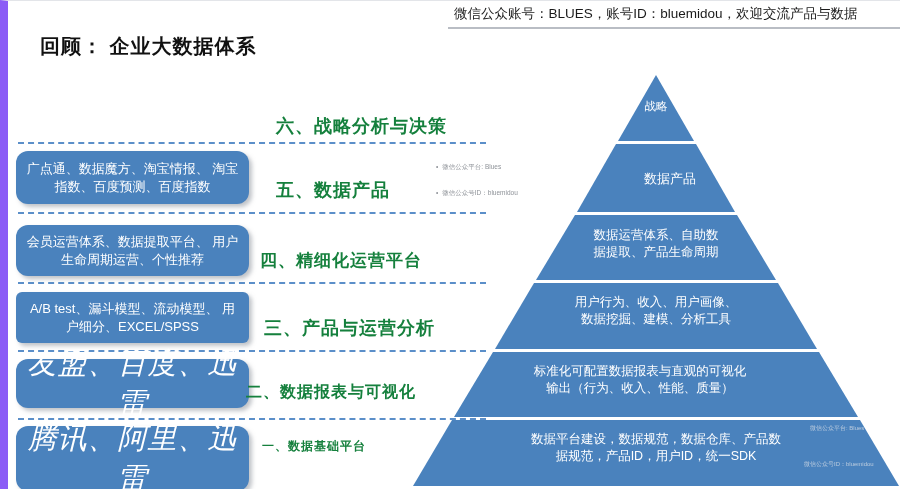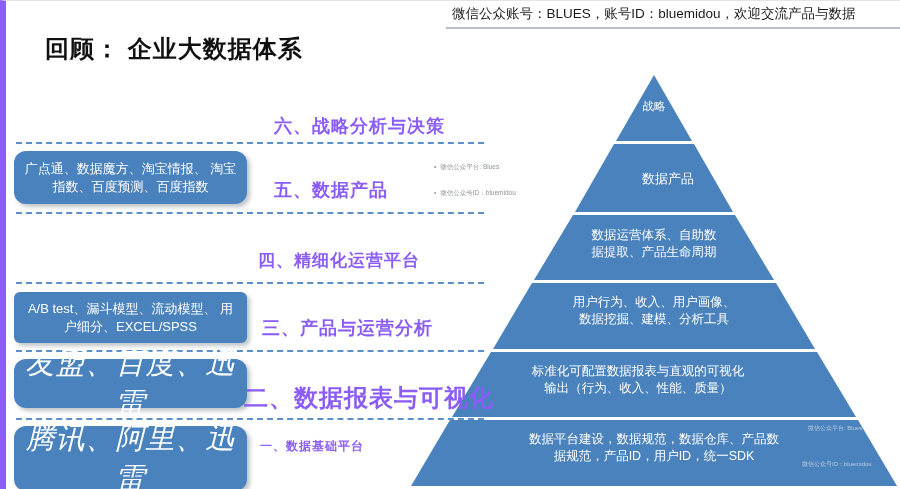--- a/index.html
+++ b/index.html
@@ -6,21 +6,21 @@
   html, body {
     width: 900px; height: 489px;
     font-family: "Liberation Sans", "DejaVu Sans", sans-serif;
     background: #ffffff;
     overflow: hidden;
   }
   #slide {
     position: relative;
     width: 900px; height: 489px;
     background: #ffffff;
-    border-left: 6px solid #8b5cf6;
+    border-left: 8px solid #8b5cf6;
     border-top: 1px solid #e3e5e9;
     overflow: hidden;
   }
 
   
   .banner {
     position: absolute;
     left: 446px; top: 3px;
     width: 452px;
     font-size: 13.5px;
@@ -33,26 +33,25 @@
     position: absolute;
     left: 440px; top: 26px;
     width: 460px; height: 2px;
     background: #b9bdc4;
   }
 
   
   .title {
     position: absolute;
     left: 32px; top: 32px;
-    font-size: 24px;
+    font-size: 20px;
     font-weight: 700;
     color: #111111;
     letter-spacing: 1px;
     white-space: nowrap;
-    margin-left: 7px;
   }
 
   
   .dashed {
     position: absolute;
     height: 0;
     border-top: 2px dashed #5b8fc9;
     left: 10px;
     width: 468px;
   }
@@ -75,21 +74,21 @@
     padding: 0 8px;
     line-height: 1.35;
   }
   .tag.small .lines { font-size: 13px; }
   .tag.big .lines   { font-size: 29px; letter-spacing: 1px; font-style: italic; }
 
   
   .stage {
     position: absolute;
     font-weight: 700;
-    color: #8b5cf6;
+    color: #15803d;
     white-space: nowrap;
     letter-spacing: 1px;
   }
 
   
   .note {
     position: absolute;
     font-size: 6.5px;
     color: #8e9298;
     white-space: nowrap;
@@ -169,34 +168,38 @@
   <div class="dashed" style="top:141px;"></div>
   <div class="dashed" style="top:211px;"></div>
   <div class="dashed" style="top:281px;"></div>
   <div class="dashed" style="top:349px;"></div>
   <div class="dashed" style="top:417px;"></div>
 
   <div class="tag small" style="top:150px; height:53px;">
     <div class="lines">广点通、数据魔方、淘宝情报、
 淘宝指数、百度预测、百度指数</div>
   </div>
+  <div class="tag small" style="top:224px; height:51px;">
+    <div class="lines">会员运营体系、数据提取平台、
+用户生命周期运营、个性推荐</div>
+  </div>
   <div class="tag small" style="top:291px; height:51px;border-radius:6px;">
     <div class="lines">A/B test、漏斗模型、流动模型、
 用户细分、EXCEL/SPSS</div>
   </div>
   <div class="tag big" style="top:358px; height:49px;">
     <div class="lines">友盟、百度、迅雷</div>
   </div>
   <div class="tag big" style="top:425px; height:65px;">
     <div class="lines">腾讯、阿里、迅雷</div>
   </div>
 
   <div class="stage" style="left:268px; top:113px; font-size:18px;">六、战略分析与决策</div>
   <div class="stage" style="left:268px; top:177px; font-size:18px;">五、数据产品</div>
   <div class="stage" style="left:252px; top:248px; font-size:17px;text-align:right;">四、精细化运营平台</div>
   <div class="stage" style="left:256px; top:315px; font-size:18px;">三、产品与运营分析</div>
-  <div class="stage" style="left:238px; top:381px; font-size:24px;">二、数据报表与可视化</div>
+  <div class="stage" style="left:238px; top:381px; font-size:16px;">二、数据报表与可视化</div>
   <div class="stage" style="left:254px; top:437px; font-size:12px;">一、数据基础平台</div>
 
   <div class="note" style="left:428px; top:162px;">微信公众平台: Blues</div>
   <div class="note" style="left:428px; top:188px;">微信公众号ID：bluemidou</div>
 
 </div>
 
 </body></html>

